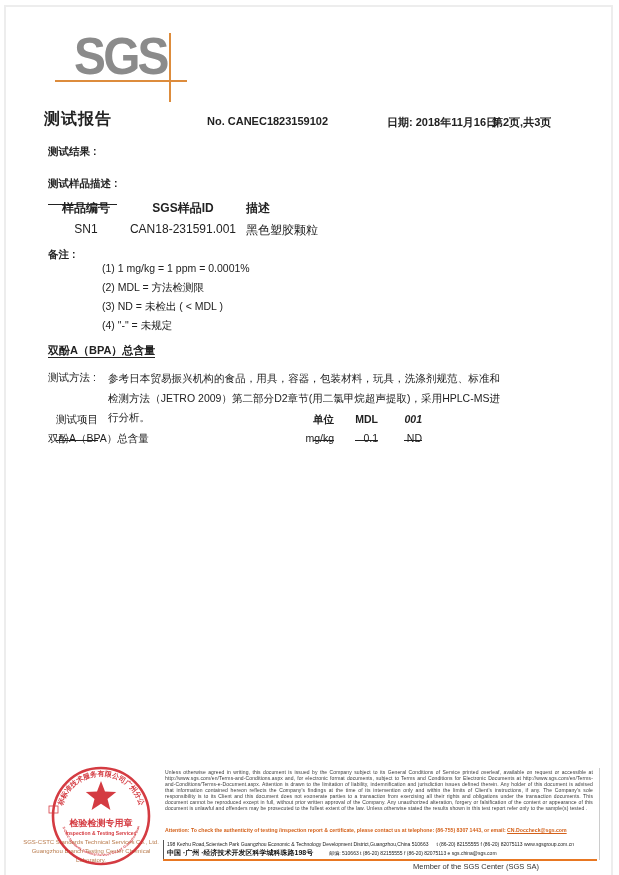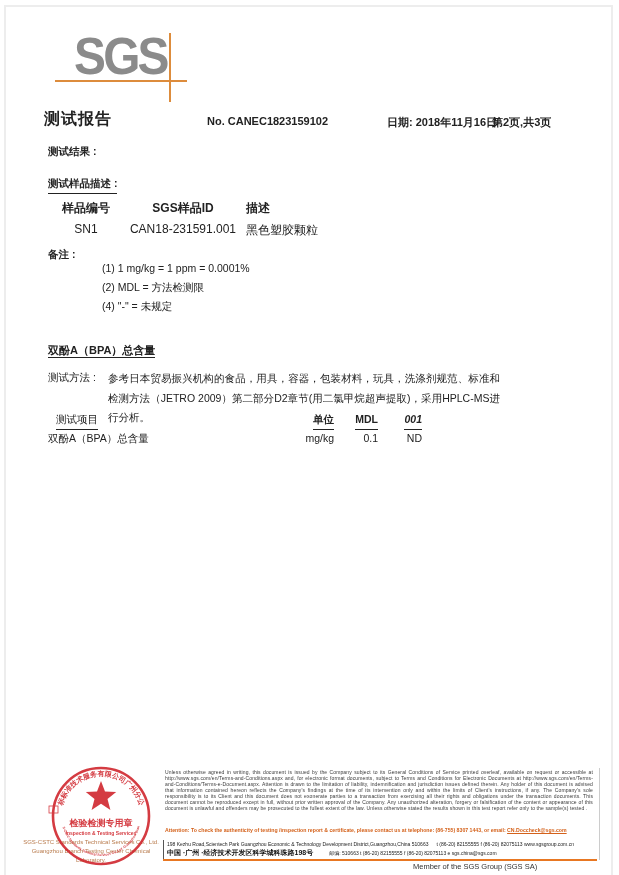--- a/index.html
+++ b/index.html
@@ -17,21 +17,21 @@
 
   
   .doc-title{left:44px;top:109px;font-size:16px;font-weight:bold;letter-spacing:1px;}
   .report-no{left:207px;top:115px;font-size:11px;font-weight:600;}
   .doc-date{left:355px;top:115px;font-size:11px;font-weight:600;margin-left:32px;}
   .page-info{left:452px;top:115px;font-size:11px;font-weight:600;padding-left:40px;}
 
   .results-label{left:48px;top:145px;font-size:10.5px;font-weight:600;}
 
   .sample-title{left:48px;top:177px;font-size:10.5px;font-weight:bold;}
-  .u{border-bottom:1px solid #222;padding-bottom:4px;}
+  .u{border-bottom:1px solid #222;padding-bottom:15px;}
   .sample-table{left:48px;top:200px;display:grid;grid-template-columns:76px 118px auto;row-gap:5px;font-size:12px;}
   .sample-table .hd{font-weight:bold;}
   .sample-table .c{text-align:center;}
   .sample-table .l{text-align:left;padding-left:4px;white-space:nowrap;}
 
   .notes-label{left:48px;top:248px;font-size:10.5px;font-weight:600;}
   .notes-list{left:102px;top:259px;font-size:10.5px;line-height:19px;}
 
   .bpa-title{left:48px;top:343px;font-size:11px;font-weight:bold;}
   .bu{border-bottom:1.5px solid #222;padding-bottom:1px;}
@@ -87,20 +87,21 @@
     <div class="hd l">描述</div>
     <div class="c">SN1</div>
     <div class="c">CAN18-231591.001</div>
     <div class="l">黑色塑胶颗粒</div>
   </div>
 
   <div class="abs notes-label">备注 :</div>
   <div class="abs notes-list">
     <div>(1) 1 mg/kg = 1 ppm = 0.0001%</div>
     <div>(2) MDL = 方法检测限</div>
+    <div>(3) ND = 未检出 ( &lt; MDL )</div>
     <div>(4) "-" = 未规定</div>
   </div>
 
   <div class="abs bpa-title"><span class="bu">双酚A（BPA）总含量</span></div>
   <div class="abs method-label">测试方法 :</div>
   <div class="abs method-text">参考日本贸易振兴机构的食品，用具，容器，包装材料，玩具，洗涤剂规范、标准和检测方法（JETRO 2009）第二部分D2章节(用二氯甲烷超声提取)，采用HPLC-MS进行分析。</div>
 
   <div class="abs results-table">
     <div class="rt-row rt-head">
       <div class="rt-label"><span class="u">测试项目</span></div>
@@ -149,15 +150,15 @@
   <div class="abs addr-divider"></div>
   <div class="abs addr1">
     <span>198 Kezhu Road,Scientech Park Guangzhou Economic &amp; Technology Development District,Guangzhou,China  510663</span>
     <span>t (86-20) 82155555    f (86-20) 82075113    www.sgsgroup.com.cn</span>
   </div>
   <div class="abs addr2">
     <span class="cn">中国 ·广州 ·经济技术开发区科学城科珠路198号</span>
     <span class="rest">邮编: 510663    t (86-20) 82155555    f (86-20) 82075113    e  sgs.china@sgs.com</span>
   </div>
   <div class="abs footer-rule"></div>
-  <div class="abs member">Member of the SGS Group (SGS SA)</div>
+  <div class="abs member">Member of the SGS Center (SGS SA)</div>
   <div class="abs scan-line"></div>
 </div>
 
 </body></html>

